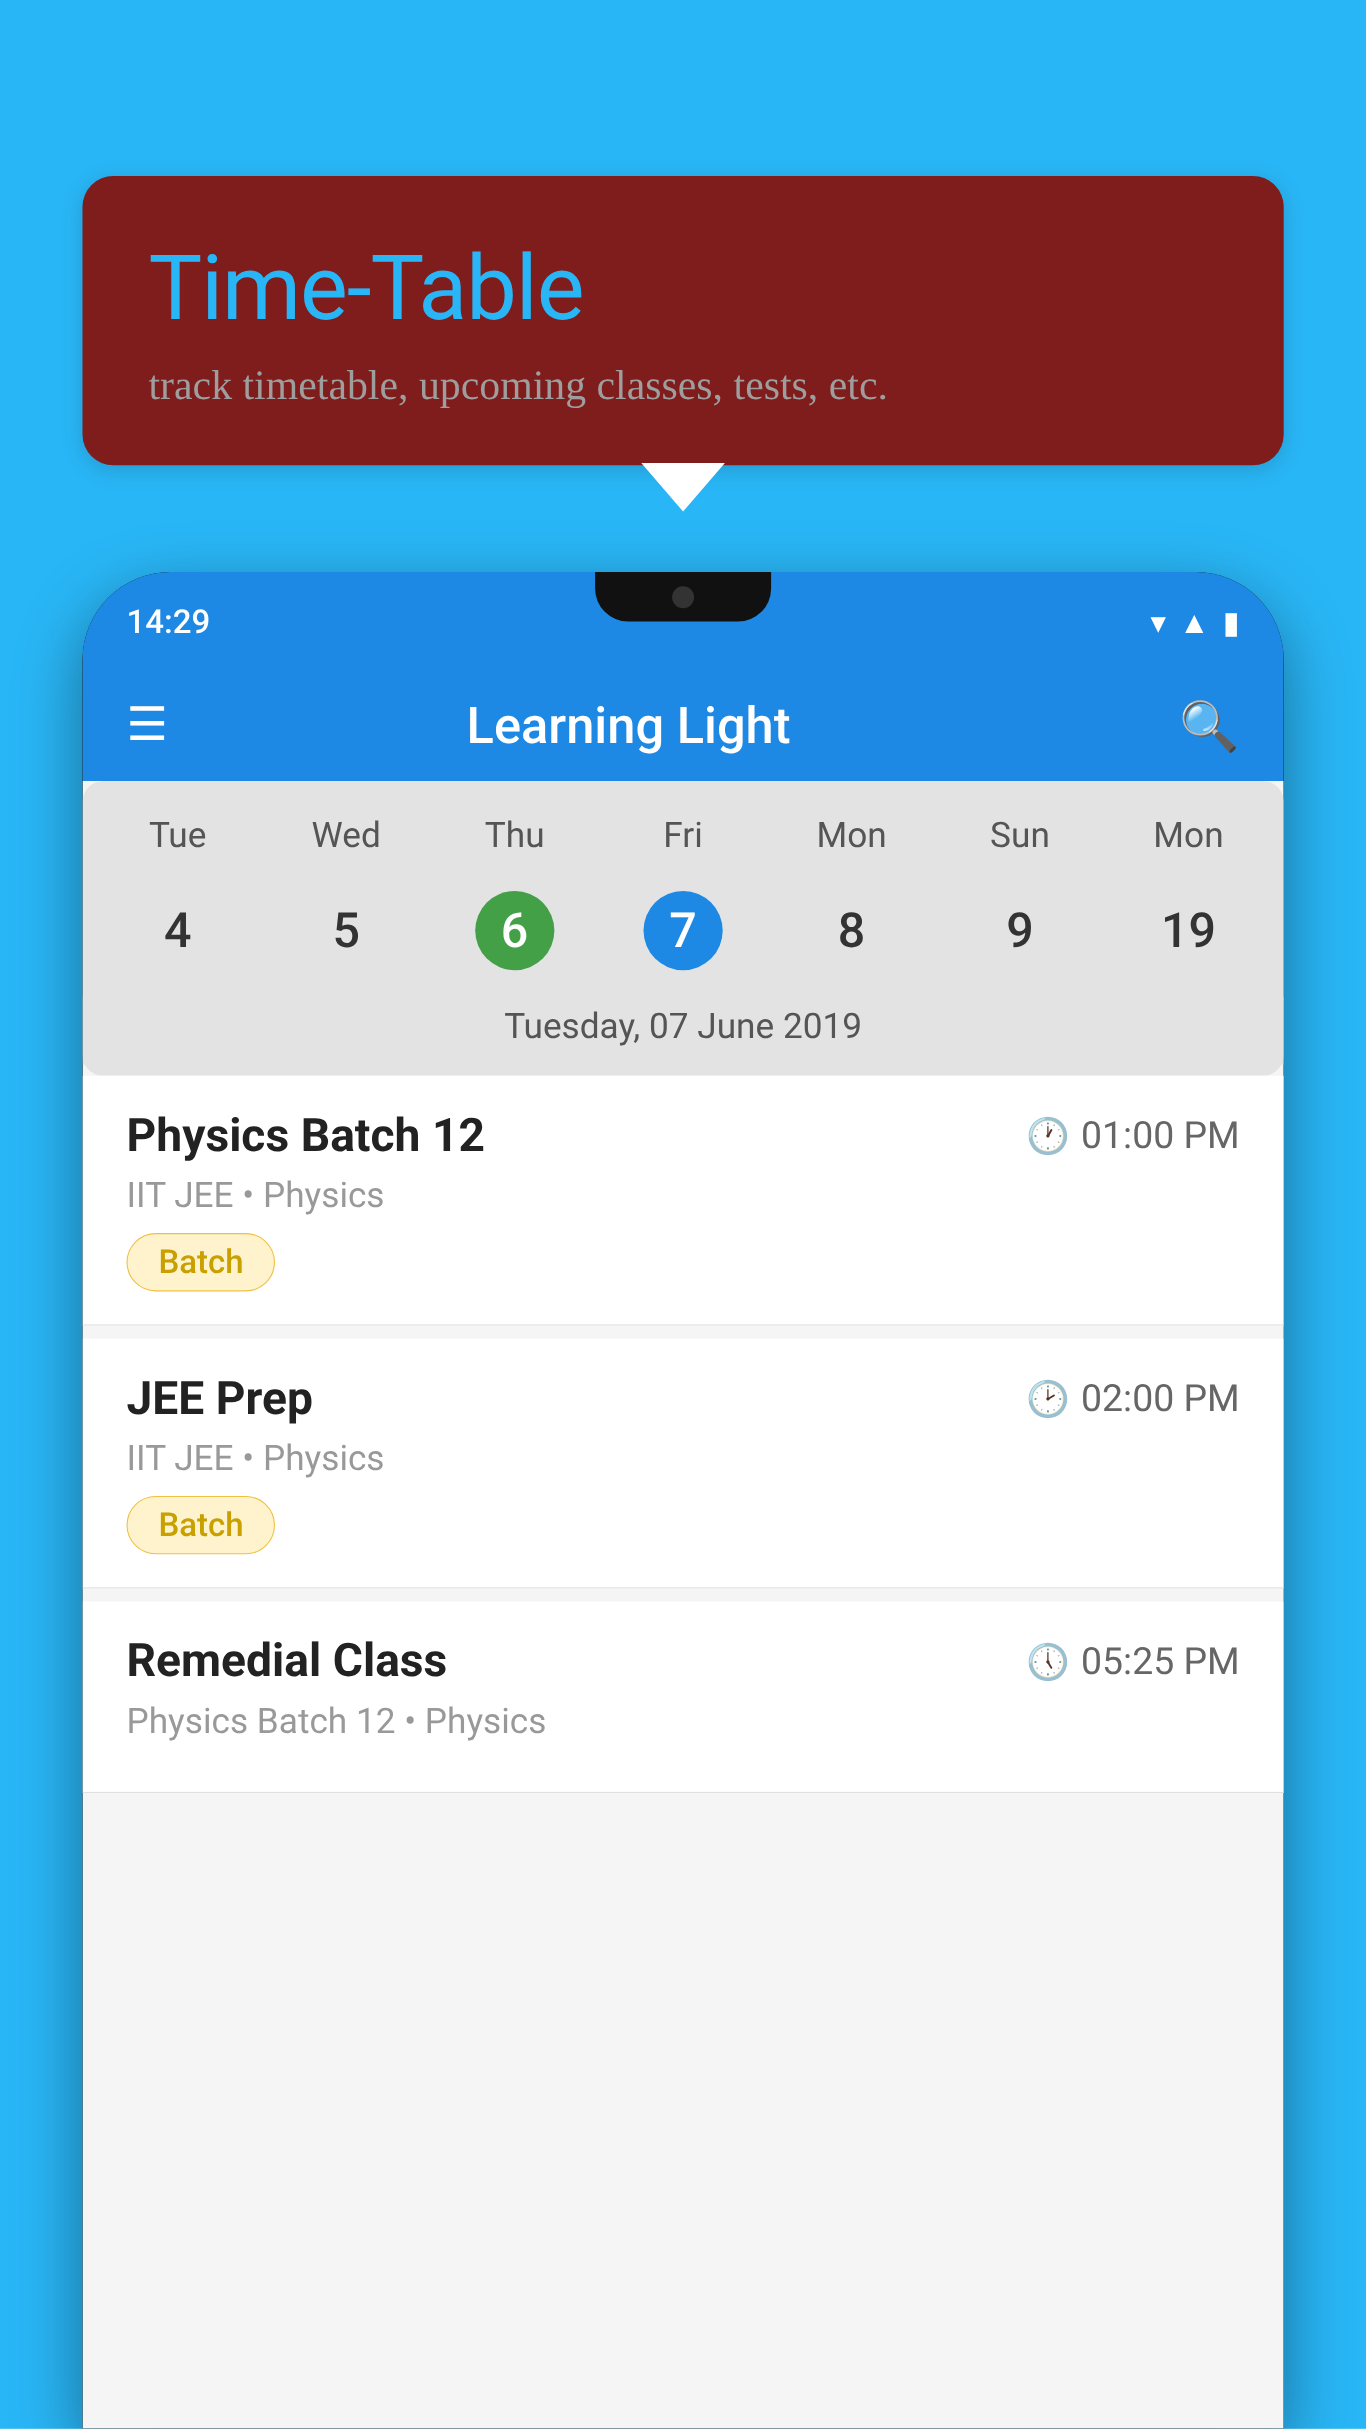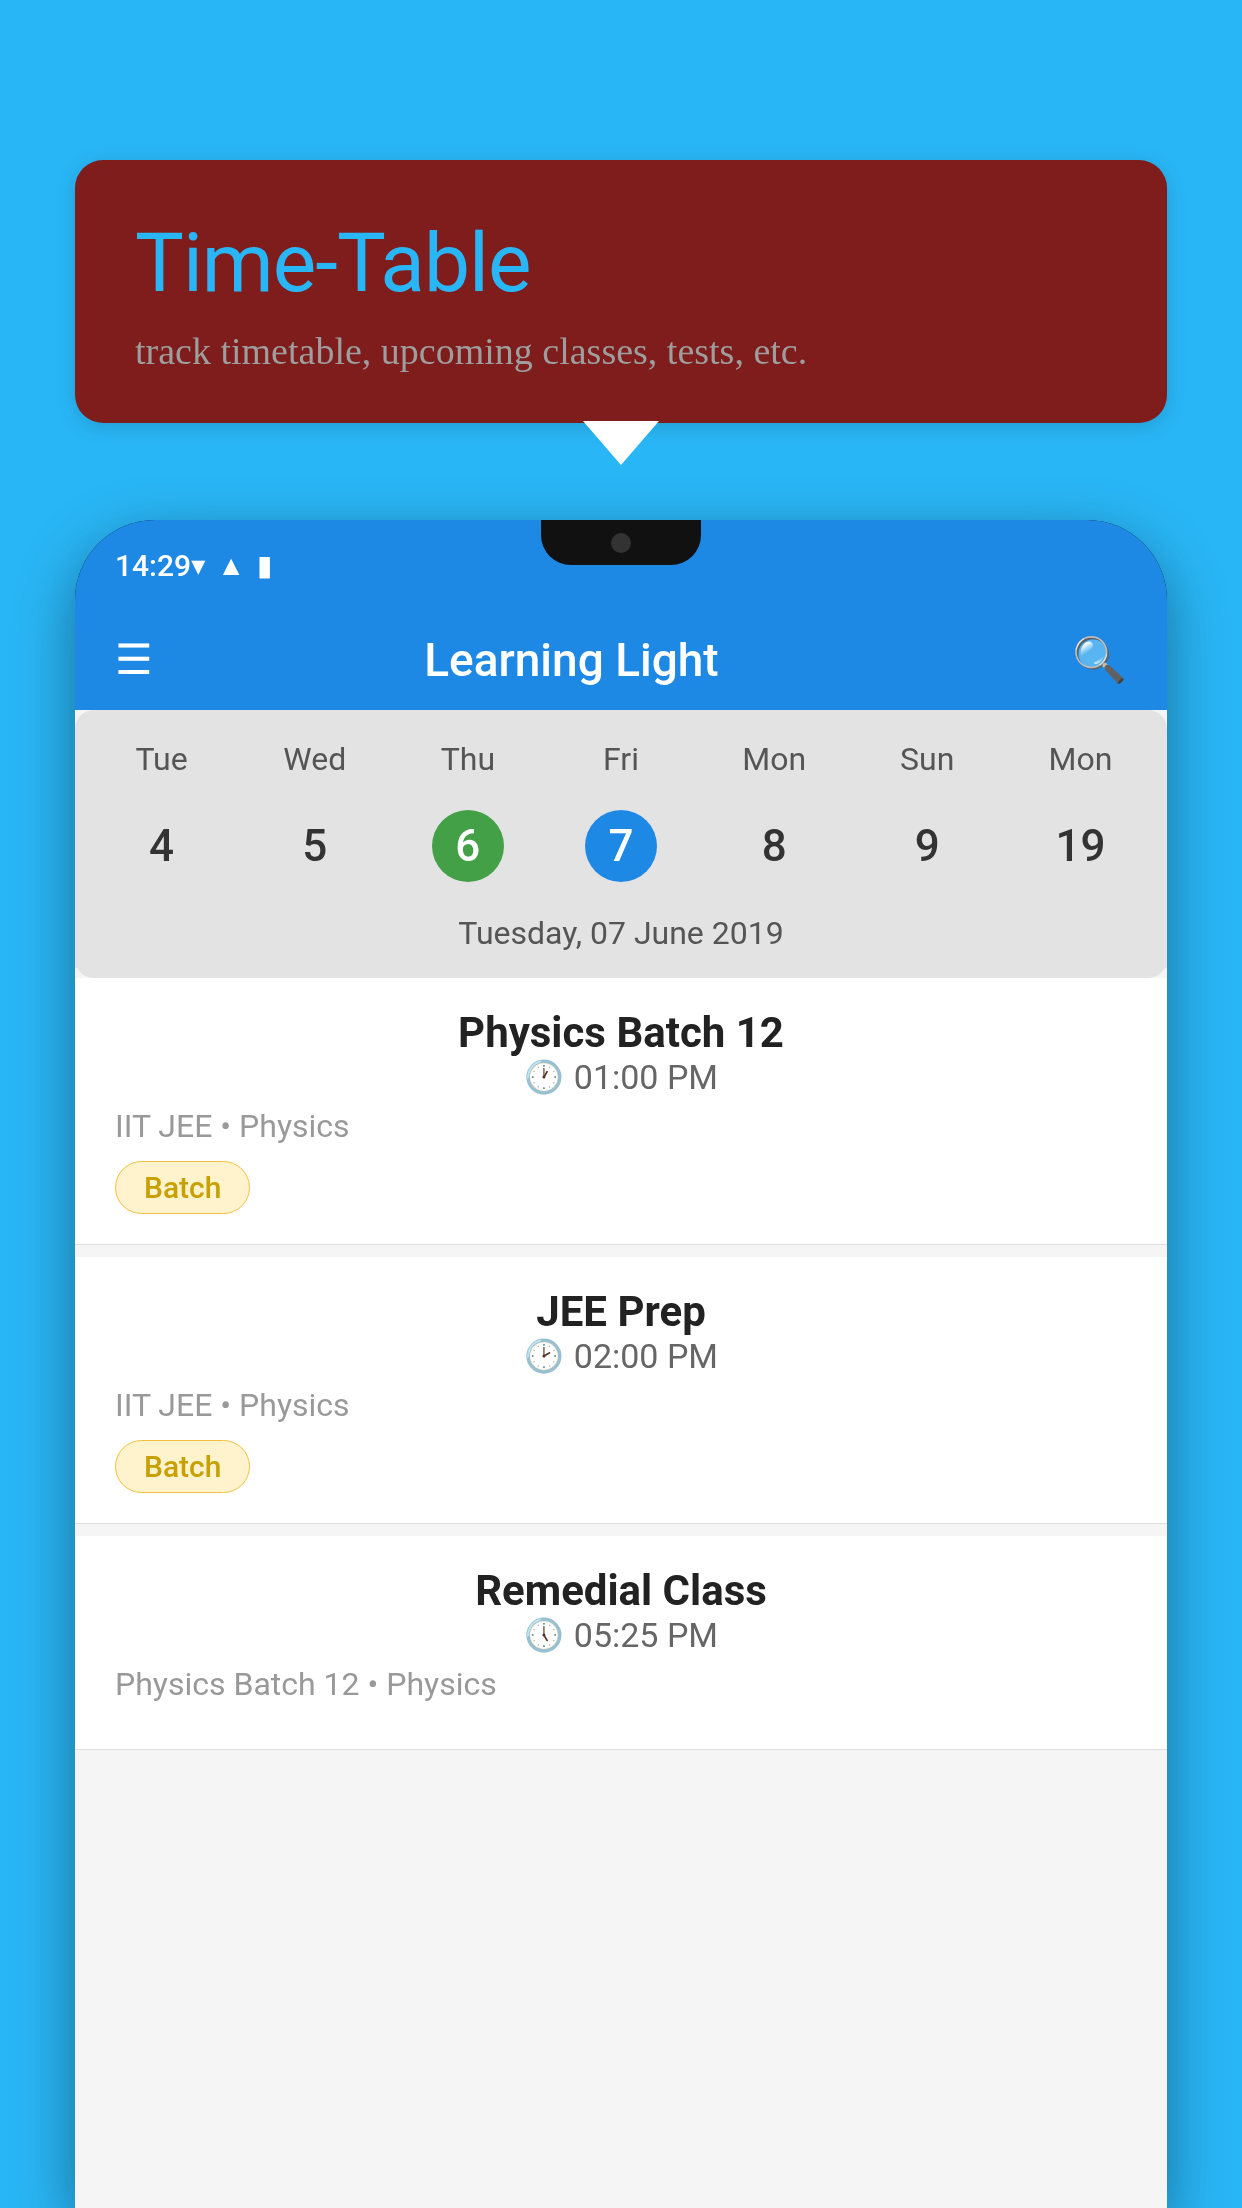--- a/index.html
+++ b/index.html
@@ -66,20 +66,21 @@
       overflow: hidden;
       box-shadow: 0 20px 60px rgba(0,0,0,0.4);
     }
 
     
     .phone-top-bar {
       background: #1e88e5;
       height: 90px;
       display: flex;
       align-items: center;
+      justify-content: space-between;
       padding: 0 40px;
       position: relative;
     }
 
     .status-time {
       color: #fff;
       font-size: 30px;
       font-weight: 500;
     }
 
@@ -235,21 +236,20 @@
       padding: 30px 40px;
       border-bottom: 1px solid #e0e0e0;
       margin-bottom: 12px;
     }
 
     .schedule-item-header {
       display: flex;
       align-items: center;
       justify-content: space-between;
       margin-bottom: 10px;
-      flex-direction: column;
     }
 
     .schedule-name {
       font-size: 42px;
       font-weight: 700;
       color: #222;
     }
 
     .schedule-time {
       font-size: 34px;

